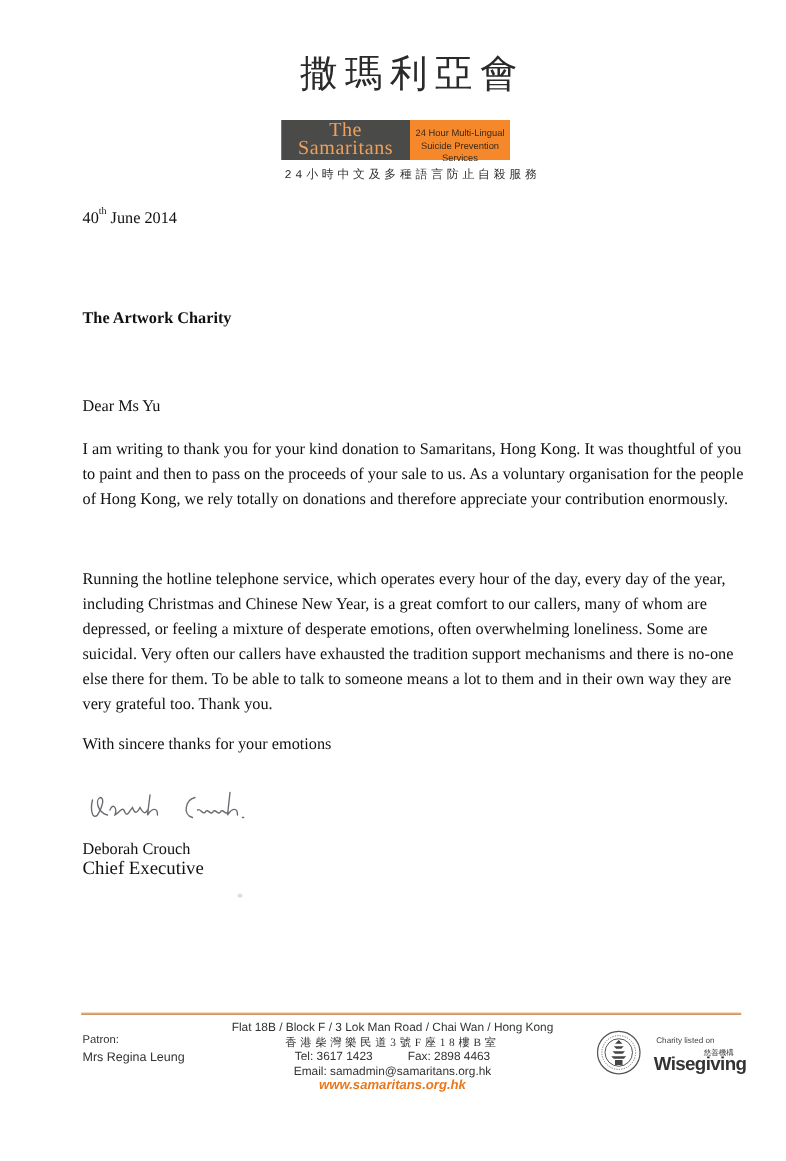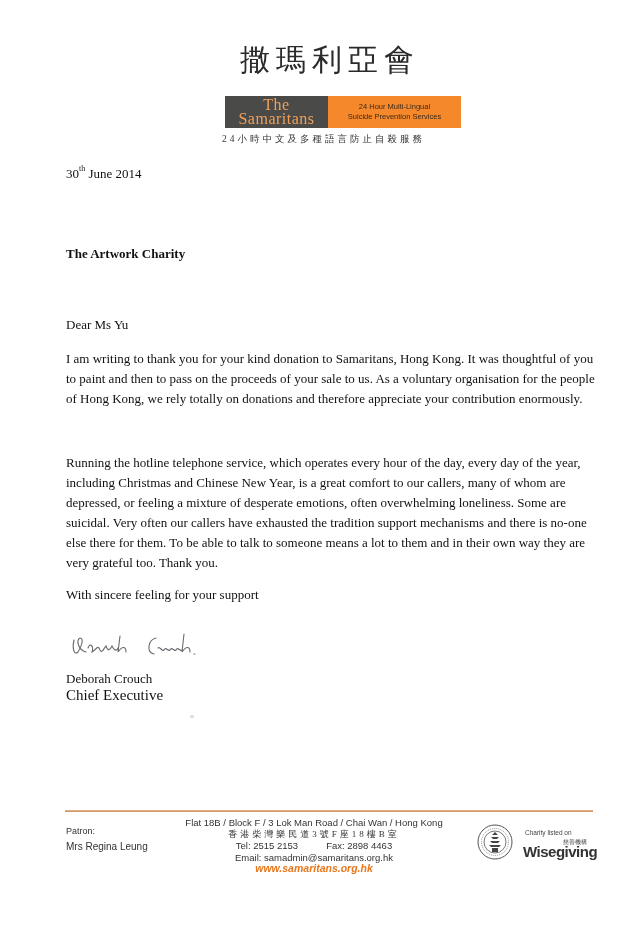--- a/index.html
+++ b/index.html
@@ -1,24 +1,24 @@
 <!DOCTYPE html>
 <html><head>
 <meta charset="utf-8">
 <style>
   html, body { margin: 0; padding: 0; background: #ffffff; }
   body { width: 629px; height: 929px; position: relative; overflow: hidden; font-family: "Liberation Serif", "DejaVu Serif", serif; color: #111; }
   .abs { position: absolute; }
 
   
   .logo-chinese { left: 222px; top: 42px; width: 216px; text-align: center; font-family: "DejaVu Sans", sans-serif; font-size: 30px; letter-spacing: 6px; color: #2a2a2a; font-weight: normal; line-height: 36px; }
-  .logo-bar { left: 225px; top: 96px; width: 236px; height: 32px; display: flex; }
+  .logo-bar { left: 225px; top: 96px; width: 183px; height: 32px; display: flex; }
   .logo-left { width: 103px; background: #4a4a48; color: #f0a05a; font-family: "Liberation Serif", serif; font-size: 16px; line-height: 14px; text-align: center; padding-top: 2px; box-sizing: border-box; letter-spacing: 0.5px; }
   .logo-right { flex: 1; background: #f5882a; color: #3a2a1a; font-family: "Liberation Sans", sans-serif; font-size: 7.5px; line-height: 10px; text-align: center; padding-top: 6px; box-sizing: border-box; }
-  .logo-sub { left: 222px; top: 133px; width: 216px; font-family: Liberation Serif, serif; font-size: 9.5px; letter-spacing: 3px; color: #333; }
+  .logo-sub { left: 222px; top: 133px; width: 216px; text-align: center; font-family: Liberation Mono, monospace; font-size: 9.5px; letter-spacing: 3px; color: #333; }
 
   
   .date { left: 66px; top: 166px; font-size: 13px; }
   .date sup { font-size: 8px; vertical-align: top; position: relative; top: -2px; }
   .recipient { left: 66px; top: 222px; font-size: 13px; font-weight: bold; margin-top: 24px; }
   .salutation { left: 66px; top: 317px; font-size: 13px; }
   .para { left: 66px; width: 530px; font-size: 13px; line-height: 20px; }
   .para1 { top: 349px; }
   .para2 { top: 453px; }
   .closing { left: 66px; top: 587px; font-size: 13px; }
@@ -51,46 +51,46 @@
     <div>Samaritans</div>
   </div>
   <div class="logo-right">
     <div>24 Hour Multi-Lingual</div>
     <div>Suicide Prevention Services</div>
   </div>
 </div>
 <div class="abs logo-sub">24小時中文及多種語言防止自殺服務</div>
 
 <div class="abs date">
-  <span>30</span><sup>th</sup><span> June 2014</span>
+  <span>40</span><sup>th</sup><span> June 2014</span>
 </div>
 <div class="abs recipient">The Artwork Charity</div>
 <div class="abs salutation">Dear Ms Yu</div>
 <div class="abs para para1">I am writing to thank you for your kind donation to Samaritans, Hong Kong. It was thoughtful of you to paint and then to pass on the proceeds of your sale to us. As a voluntary organisation for the people of Hong Kong, we rely totally on donations and therefore appreciate your contribution enormously.</div>
 <div class="abs para para2">Running the hotline telephone service, which operates every hour of the day, every day of the year, including Christmas and Chinese New Year, is a great comfort to our callers, many of whom are depressed, or feeling a mixture of desperate emotions, often overwhelming loneliness. Some are suicidal. Very often our callers have exhausted the tradition support mechanisms and there is no-one else there for them. To be able to talk to someone means a lot to them and in their own way they are very grateful too. Thank you.</div>
-<div class="abs closing">With sincere feeling for your support</div>
+<div class="abs closing">With sincere thanks for your emotions</div>
 
 <svg class="abs signature" viewBox="0 0 140 36">
   <path d="M6 12 C4 20, 6 28, 10 24 C14 18, 16 10, 12 10 C8 12, 10 22, 18 24 M20 20 C22 14, 26 18, 24 24 C28 22, 30 16, 32 22 C34 26, 36 20, 38 18 C40 24, 42 22, 44 18 C46 22, 48 24, 50 20 M52 8 L50 24 C54 18, 58 18, 58 24" fill="none" stroke="#6a6a70" stroke-width="1.1" stroke-linecap="round"></path>
   <path d="M88 10 C80 12, 78 24, 86 26 M90 20 C92 18, 94 24, 96 22 C98 18, 100 24, 102 22 C104 18, 106 24, 108 22 C110 18, 112 24, 114 22 M116 6 L114 24 C118 18, 122 18, 122 24 M126 26 L127 26" fill="none" stroke="#6a6a70" stroke-width="1.1" stroke-linecap="round"></path>
 </svg>
 
 <div class="abs signer-name">Deborah Crouch</div>
 <div class="abs signer-title">Chief Executive</div>
 <div class="abs speck"></div>
 
 <div class="abs footer-line"></div>
 <div class="abs patron-label">Patron:</div>
 <div class="abs patron-name">Mrs Regina Leung</div>
 
 <div class="abs address">
   <div>Flat 18B / Block F / 3 Lok Man Road / Chai Wan / Hong Kong</div>
   <div class="cn">香港柴灣樂民道3號F座18樓B室</div>
   <div class="tel">
-    <span>Tel: 2515 2153</span><span class="fax">Fax: 2898 4463</span>
+    <span>Tel: 3617 1423</span><span class="fax">Fax: 2898 4463</span>
   </div>
   <div>Email: samadmin@samaritans.org.hk</div>
   <div class="web">www.samaritans.org.hk</div>
 </div>
 
 <svg class="abs seal" viewBox="0 0 36 36">
   <circle cx="18" cy="18" r="17" fill="none" stroke="#555" stroke-width="1"></circle>
   <circle cx="18" cy="18" r="13.5" fill="none" stroke="#777" stroke-width="0.8" stroke-dasharray="1 1"></circle>
   <circle cx="18" cy="18" r="11" fill="none" stroke="#555" stroke-width="0.8"></circle>
   <path d="M18 8 L15 11 L21 11 Z M14 13 L22 13 L20 15 L16 15 Z M13 17 L23 17 L21 19 L15 19 Z M12 21 L24 21 L22 23 L14 23 Z M15 24 L21 24 L21 28 L15 28 Z" fill="#444"></path>

